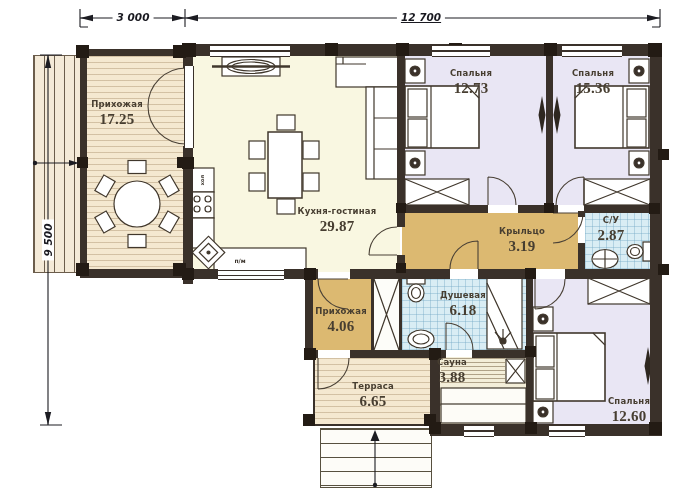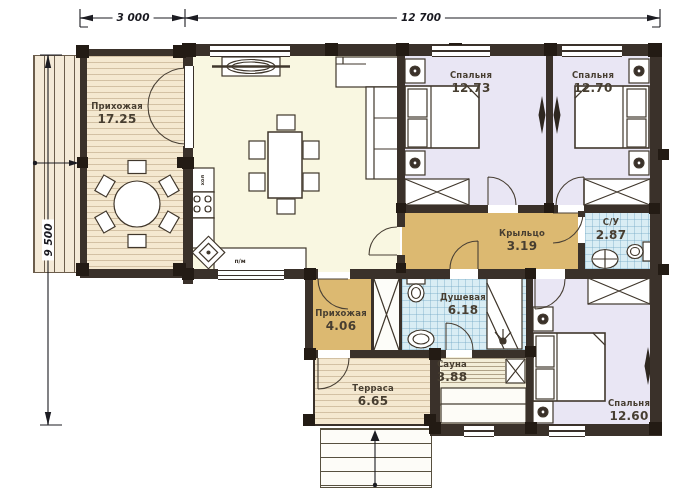--- a/index.html
+++ b/index.html
@@ -25,21 +25,21 @@
   .porch-edge{border-left:2px solid var(--wall);border-bottom:2px solid var(--wall);}
   .wall{position:absolute;background:var(--wall);z-index:3;}
   .post{position:absolute;background:var(--post);z-index:4;}
   .win{position:absolute;background:#fff;border-top:1px solid var(--wall);border-bottom:1px solid var(--wall);
     z-index:5;background-image:linear-gradient(to bottom, transparent 44%, var(--wall) 44%, var(--wall) 58%, transparent 58%);}
   .french{position:absolute;background:#fff;z-index:5;border-left:1px solid var(--wall);border-right:1px solid var(--wall);}
   svg.layer{position:absolute;left:0;top:0;z-index:2;}
   svg.toplayer{position:absolute;left:0;top:0;z-index:6;}
   .lbl{position:absolute;transform:translate(-50%,-50%);text-align:center;color:#473e31;
     font:700 8.5px/1.3 "DejaVu Sans",sans-serif;letter-spacing:.2px;white-space:nowrap;z-index:6;}
-  .lbl .ar{font-size:12px;}
+  .lbl .ar{font-size:15px;font-family:Liberation Serif, serif;}
   .dim{position:absolute;transform:translate(-50%,-50%);background:#fff;padding:0 4px;
     font:italic 700 10.5px "DejaVu Sans",sans-serif;color:#191920;z-index:7;white-space:nowrap;}
   .dim.vert{transform:translate(-50%,-50%) rotate(-90deg);}
   .tiny{position:absolute;transform:translate(-50%,-50%);font:700 6px "DejaVu Sans",sans-serif;
     color:#3a332b;z-index:6;white-space:nowrap;}
   .tiny.vert{transform:translate(-50%,-50%) rotate(-90deg);font-size:5px;}
 </style>
 </head>
 <body>
 
@@ -213,34 +213,38 @@
         <polygon points="48,425 44.8,412 51.2,412"></polygon>
       <circle cx="35" cy="163" r="2.2"></circle>
         <polygon points="79,163 69,160 69,166"></polygon>
       <polygon points="375,430 370.5,441 379.5,441"></polygon>
         <circle cx="375" cy="485" r="2.2"></circle>
     </g>
     <path d="M35 163 H69 M375 484 V441"></path>
   </svg>
 
   <div class="dim" style="left:133px;top:17px;">3 000</div>
-  <div class="dim" style="left:421px;top:17px;">12 700</div>
+  <div class="dim" style="left:421px;top:17px;text-decoration:underline;">12 700</div>
   <div class="dim vert" style="left:48px;top:240px;">9 500</div>
 
   <div class="lbl" style="left:117px;top:114px;">
     <div>Прихожая</div>
       <div class="ar">17.25</div>
     </div>
+  <div class="lbl" style="left:337px;top:221px;">
+    <div>Кухня-гостиная</div>
+      <div class="ar">29.87</div>
+    </div>
   <div class="lbl" style="left:471px;top:83px;">
     <div>Спальня</div>
       <div class="ar">12.73</div>
     </div>
   <div class="lbl" style="left:593px;top:83px;">
     <div>Спальня</div>
-      <div class="ar">12.70</div>
+      <div class="ar">15.36</div>
     </div>
   <div class="lbl" style="left:522px;top:241px;">
     <div>Крыльцо</div>
       <div class="ar">3.19</div>
     </div>
   <div class="lbl" style="left:611px;top:230px;">
     <div>С/У</div>
       <div class="ar">2.87</div>
     </div>
   <div class="lbl" style="left:463px;top:305px;">

